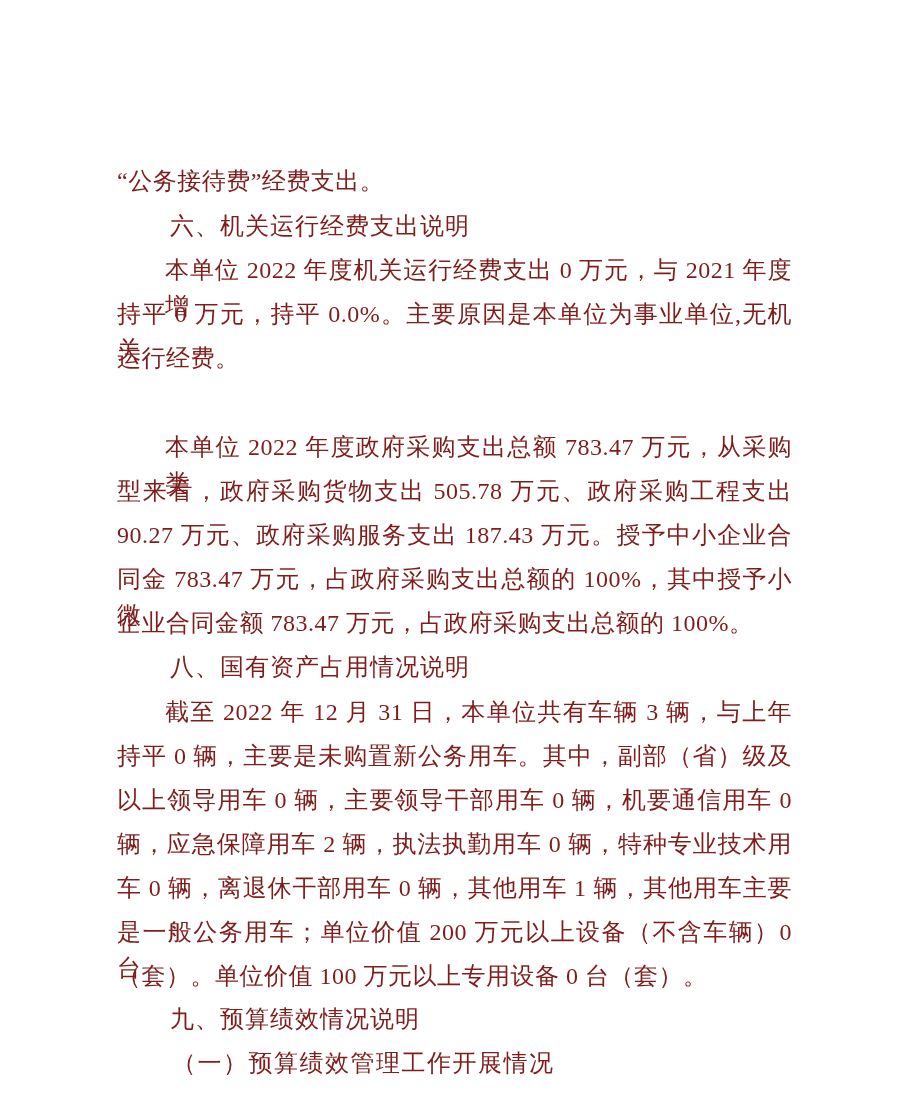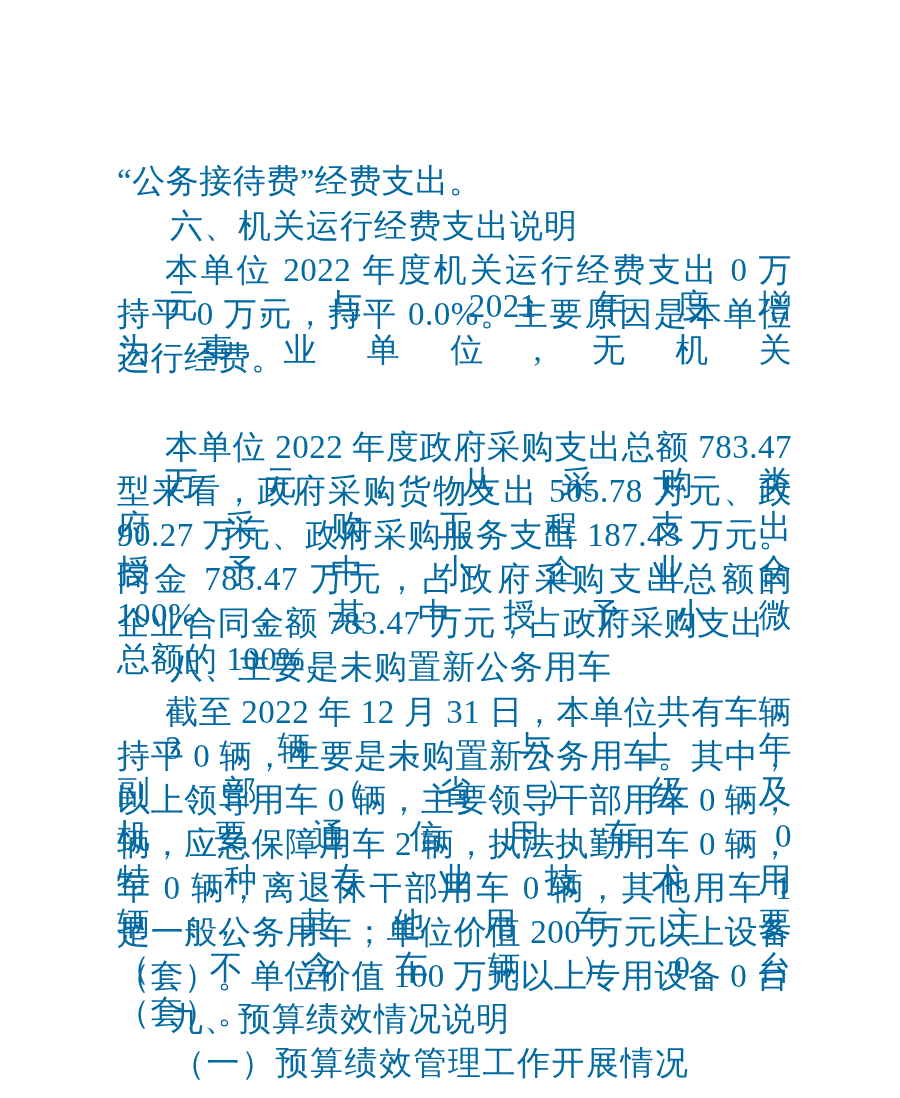--- a/index.html
+++ b/index.html
@@ -16,23 +16,23 @@
     left: 0; top: 0;
     width: 900px;
     height: 1098px;
     background: #ffffff;
     color: #161616;
   }
   .ln {
     position: absolute;
     left: 117px;
     width: 675px;
-    font-size: 33px;
+    font-size: 24px;
     line-height: 36px;
-    color: #0369a1;
+    color: #7f1d1d;
     letter-spacing: 0.5px;
   }
   .body-text {
     font-family: "Liberation Serif", "DejaVu Serif", serif;
     font-weight: 400;
   }
   .just {
     text-align: justify;
     text-align-last: justify;
   }
@@ -65,21 +65,21 @@
   <div class="ln body-text just" style="top:296px">持平 0 万元，持平 0.0%。主要原因是本单位为事业单位,无机关</div>
   <div class="ln body-text" style="top:340px">运行经费。</div>
 
 
   <div class="ln body-text just indent" style="top:429px">本单位 2022 年度政府采购支出总额 783.47 万元，从采购类</div>
   <div class="ln body-text just" style="top:473px">型来看，政府采购货物支出 505.78 万元、政府采购工程支出</div>
   <div class="ln body-text just" style="top:517px">90.27 万元、政府采购服务支出 187.43 万元。授予中小企业合</div>
   <div class="ln body-text just" style="top:561px">同金 783.47 万元，占政府采购支出总额的 100%，其中授予小微</div>
   <div class="ln body-text" style="top:605px">企业合同金额 783.47 万元，占政府采购支出总额的 100%。</div>
 
-  <div class="ln heading" style="top:649px">八、主要是未购置新公务用车</div>
+  <div class="ln heading" style="top:649px">八、国有资产占用情况说明</div>
 
   <div class="ln body-text just indent" style="top:694px">截至 2022 年 12 月 31 日，本单位共有车辆 3 辆，与上年</div>
   <div class="ln body-text just" style="top:738px">持平 0 辆，主要是未购置新公务用车。其中，副部（省）级及</div>
   <div class="ln body-text just" style="top:782px">以上领导用车 0 辆，主要领导干部用车 0 辆，机要通信用车 0</div>
   <div class="ln body-text just" style="top:826px">辆，应急保障用车 2 辆，执法执勤用车 0 辆，特种专业技术用</div>
   <div class="ln body-text just" style="top:870px">车 0 辆，离退休干部用车 0 辆，其他用车 1 辆，其他用车主要</div>
   <div class="ln body-text just" style="top:914px">是一般公务用车；单位价值 200 万元以上设备（不含车辆）0 台</div>
   <div class="ln body-text" style="top:958px">（套）。单位价值 100 万元以上专用设备 0 台（套）。</div>
 
   <div class="ln heading" style="top:1001px">九、预算绩效情况说明</div>

